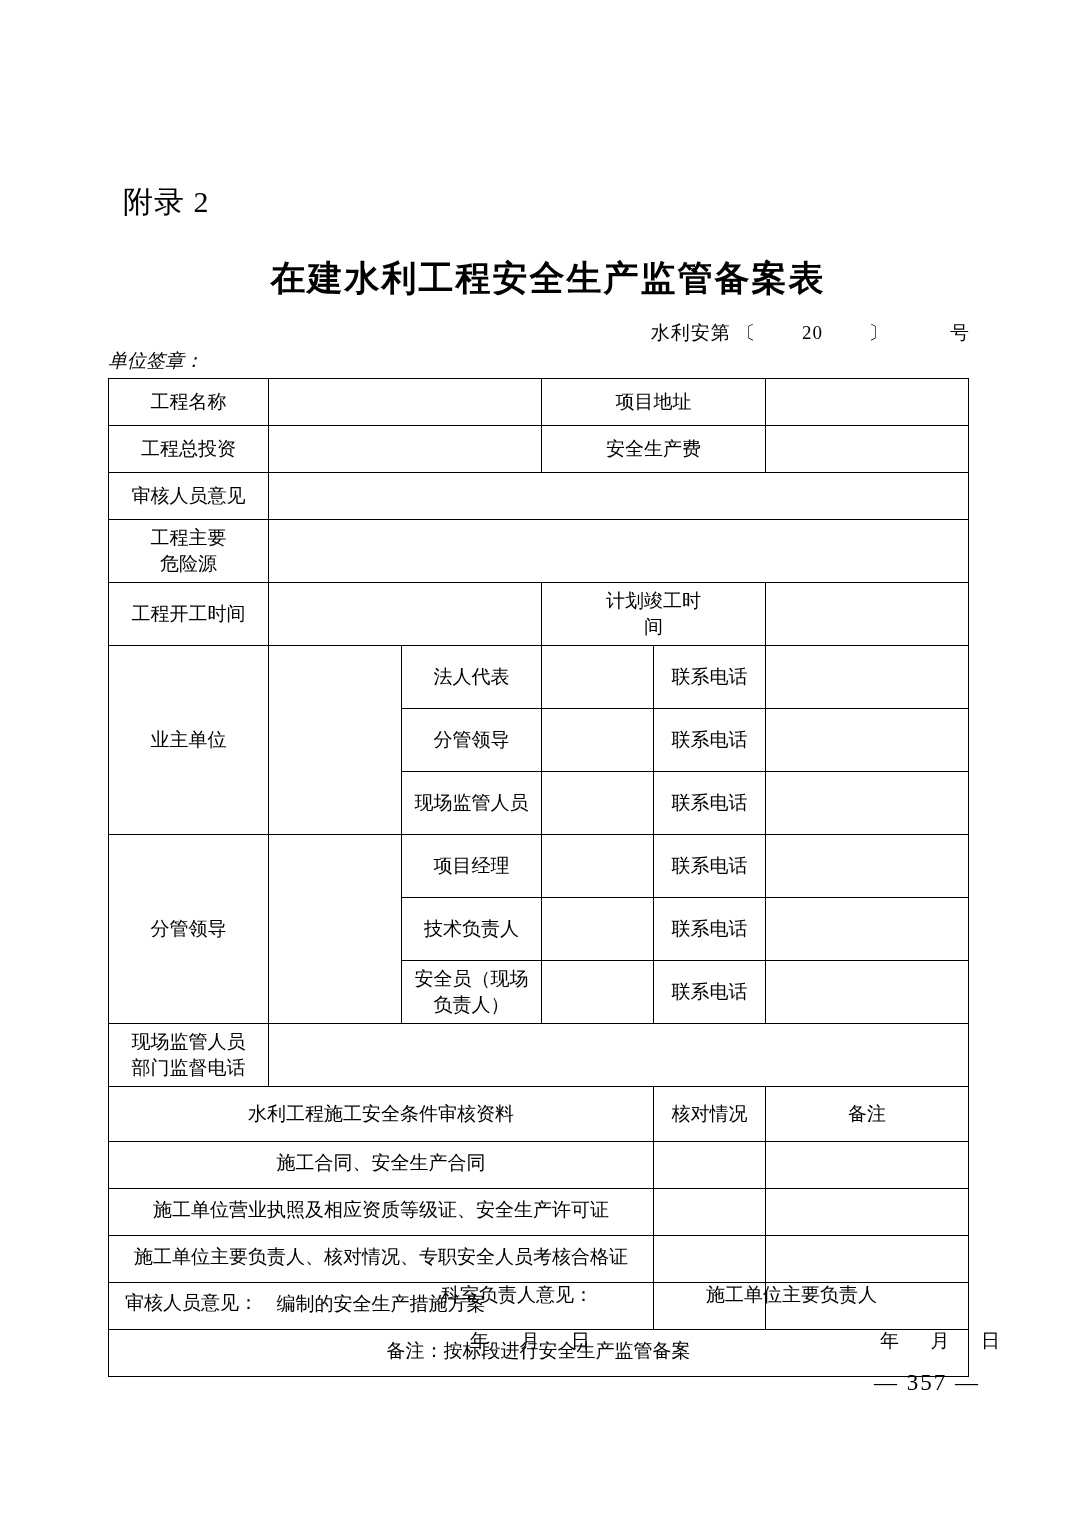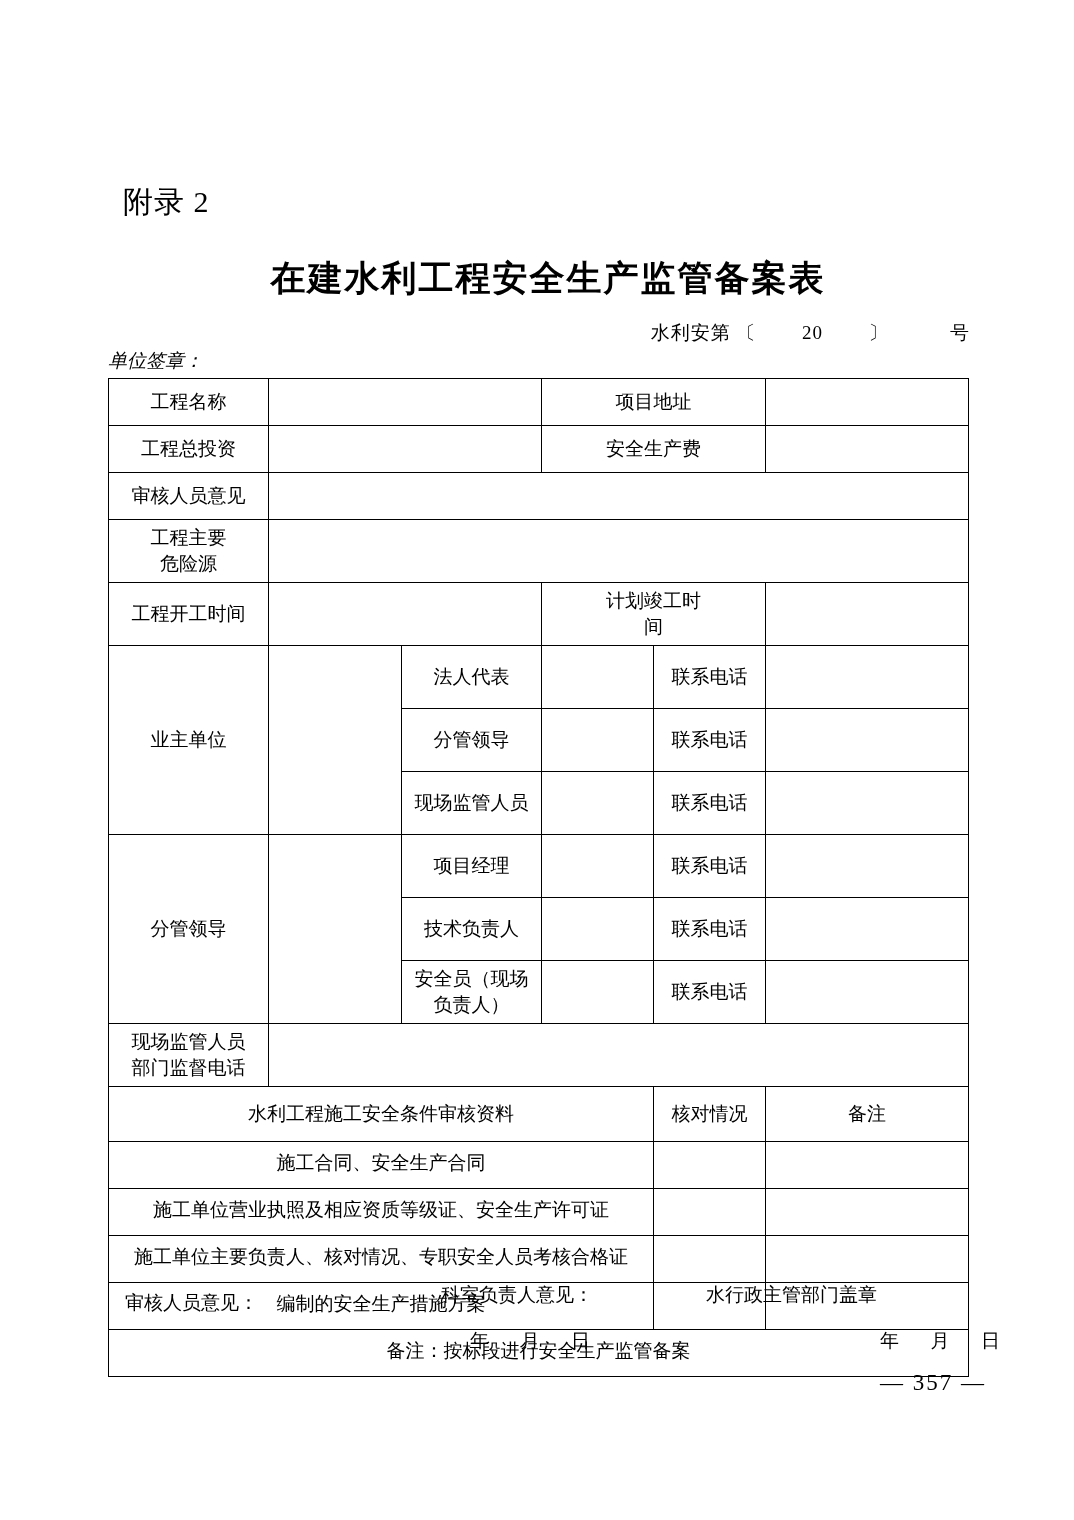--- a/index.html
+++ b/index.html
@@ -125,21 +125,21 @@
     left: 880px;
     font-size: 19px;
   }
   .date-line-left span, .date-line-right span {
     display: inline-block;
   }
   .dgap { width: 22px; }
   .page-number {
     position: absolute;
     top: 1370px;
-    right: 88px;
+    right: 94px;
     font-size: 23px;
     letter-spacing: 2px;
   }
 </style>
 </head>
 <body>
 
 <div class="page">
 
   <div class="appendix-label">附录 2</div>
@@ -289,21 +289,21 @@
 
       <tr>
         <td class="left-text" colspan="6">备注：按标段进行安全生产监管备案</td>
       </tr>
     </tbody>
   </table>
 
   <div class="signature-row">
     <span class="sig-reviewer">审核人员意见：</span>
     <span class="sig-section">科室负责人意见：</span>
-    <span class="sig-stamp">水行政主管部门盖章</span>
+    <span class="sig-stamp">施工单位主要负责人</span>
   </div>
 
   <div class="date-line-left">
     <span>年</span>
     <span class="dgap"></span>
     <span>月</span>
     <span class="dgap"></span>
     <span>日</span>
   </div>
 

